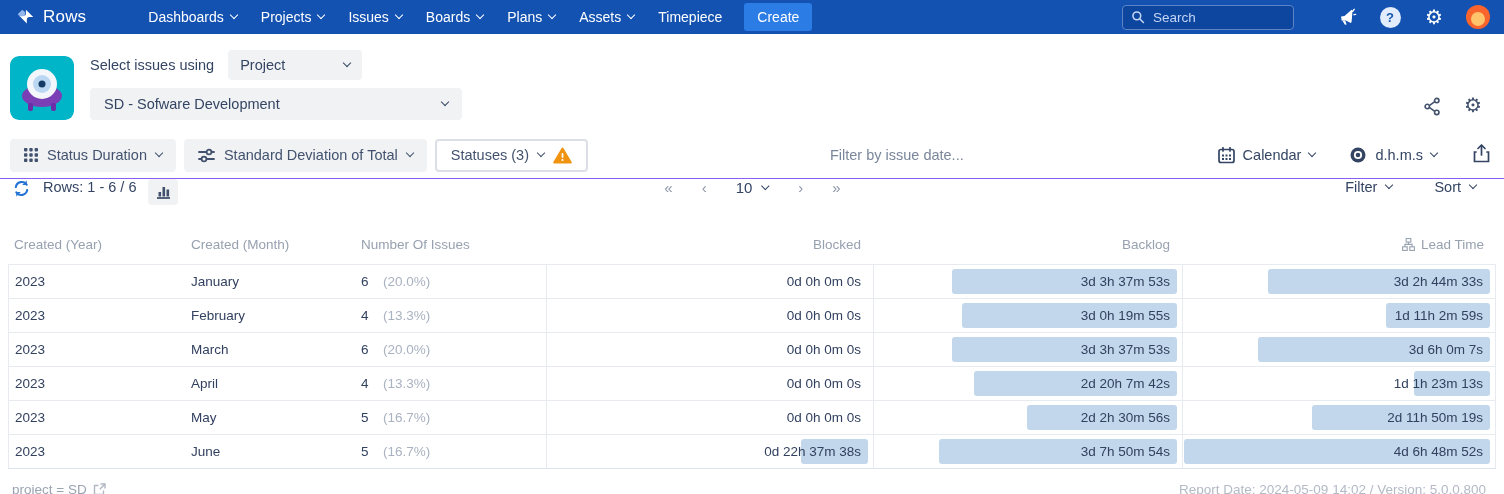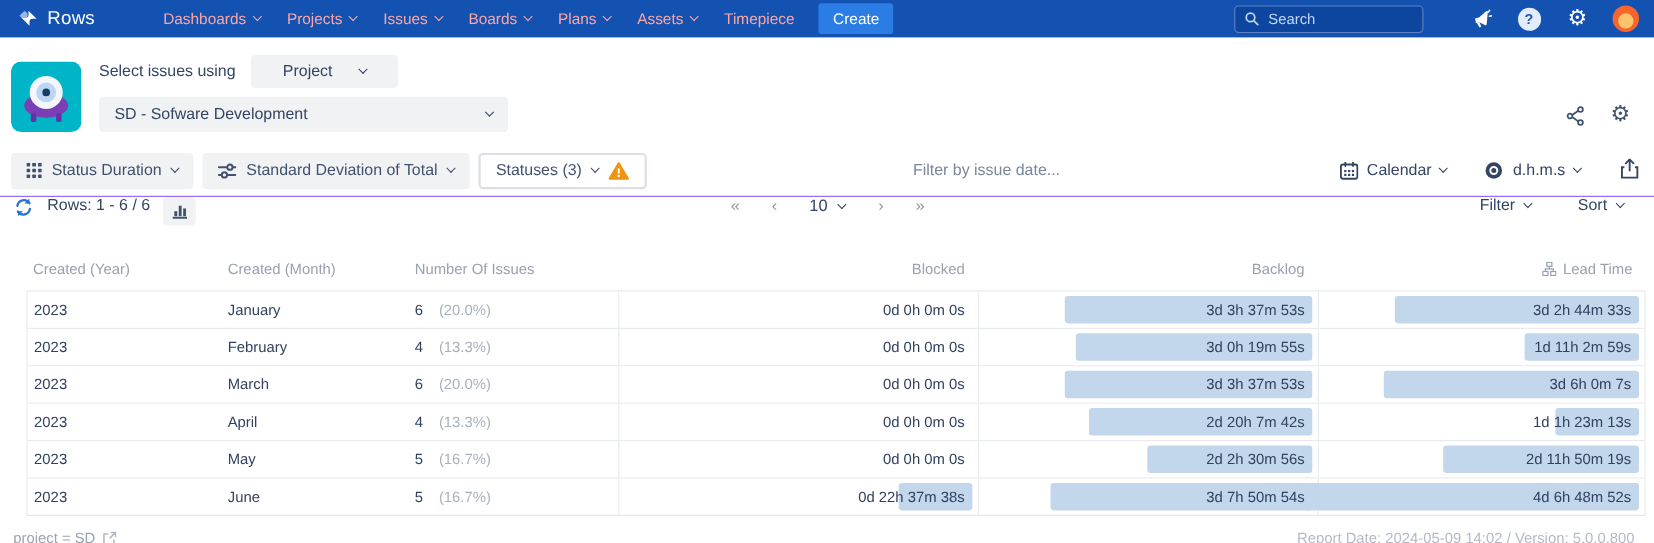--- a/index.html
+++ b/index.html
@@ -2,41 +2,41 @@
 <html><head>
 <meta charset="utf-8">
 <style>
   * { margin:0; padding:0; box-sizing:border-box; }
   html,body { width:1504px; height:494px; background:#fff; font-family:"Liberation Sans", sans-serif; overflow:hidden; }
 
   
   .topnav { height:34px; background:#1352b1; display:flex; align-items:center; padding:0 14px; color:#fff; }
   .logo { display:flex; align-items:center; gap:7px; margin-right:50px; }
   .logo-text { font-size:17px; font-weight:500; letter-spacing:.2px; }
-  .nav-item { display:flex; align-items:center; gap:7px; font-size:14px; padding:0 12px; height:34px; cursor:pointer; color:#fca5a5; }
+  .nav-item { display:flex; align-items:center; gap:7px; font-size:14px; padding:0 12px; height:34px; cursor:pointer; color:#ffffff; }
   .cv { display:inline-block; width:6px; height:6px; border-right:1.7px solid currentColor; border-bottom:1.7px solid currentColor; transform:rotate(45deg); margin-top:-4px; }
   .create-btn { background:#2b7ce5; color:#fff; font-size:14px; border:none; border-radius:3px; padding:6px 13px; margin-left:10px; cursor:pointer; }
   .nav-spacer { flex:1; }
   .search-box { width:172px; height:25px; background:#0d469f; border:1px solid #5d82c6; border-radius:4px; display:flex; align-items:center; gap:8px; padding:0 8px; margin-right:20px; }
   .search-box input { background:transparent; border:none; outline:none; color:#ffffff; font-size:13.5px; width:120px; font-family:"Liberation Sans",sans-serif; }
   .search-box input::placeholder { color:#c4d6f4; }
   .nav-ico { width:24px; height:24px; display:flex; align-items:center; justify-content:center; margin-left:20px; cursor:pointer; }
   .help-bub { width:21px; height:21px; border-radius:50%; background:#e2ecfd; color:#1957ab; font-weight:700; font-size:13px; display:flex; align-items:center; justify-content:center; }
   .gear-glyph { font-size:20px; line-height:1; color:#fff; }
   .avatar { width:24px; height:24px; border-radius:50%; background:#f9642d; position:relative; overflow:hidden; }
   .avatar::after { content:""; position:absolute; left:5px; top:7px; width:14px; height:14px; border-radius:50%; background:#ffc36b; }
 
   
   .app-header { display:flex; padding:16px 16px 12px 10px; align-items:flex-end; }
   .app-icon { width:64px; height:64px; border-radius:8px; margin-right:16px; flex:none; }
   .sel-col { display:flex; flex-direction:column; gap:8px; }
   .sel-row1 { display:flex; align-items:center; gap:14px; }
   .sel-label { font-size:14.5px; color:#344563; }
   .select { background:#f1f2f4; border-radius:4px; display:flex; align-items:center; justify-content:space-between; font-size:14.5px; color:#344563; cursor:pointer; }
-  .select-mode { width:134px; padding:7px 29px; }
+  .select-mode { width:134px; padding:7px 12px; }
   .select-project { width:372px; padding:8px 14px; }
   .hdr-icons { margin-left:auto; display:flex; gap:22px; padding-top:20px; padding-right:6px; color:#42526e; }
   .hdr-icons .ic { cursor:pointer; }
 
   
   .toolbar { display:flex; align-items:center; height:47px; padding:0 10px; gap:8px; border-bottom:1px solid #8b5cf6; }
   .tb-btn { height:33px; background:#f1f2f4; border:none; border-radius:4px; display:flex; align-items:center; gap:9px; font-size:14.5px; color:#42526e; padding:0 14px; cursor:pointer; font-family:"Liberation Sans",sans-serif; }
   .tb-btn.outlined { background:#fff; border:2px solid #dcdfe5; }
   .date-filter { flex:1; border:none; outline:none; background:transparent; font-size:14.5px; color:#7a869a; text-align:center; font-family:"Liberation Sans",sans-serif; }
   .date-filter::placeholder { color:#7a869a; }
@@ -50,21 +50,21 @@
   .rows-label { font-size:14.5px; color:#344563; margin:0 12px 0 12px; }
   .chart-btn { width:30px; height:26px; background:#f1f2f4; border:none; border-radius:4px; display:flex; align-items:center; justify-content:center; cursor:pointer; }
   .pager { position:absolute; left:50%; transform:translateX(-50%); display:flex; align-items:center; gap:30px; font-size:15px; color:#8b95a7; }
   .pg-arrow { cursor:pointer; letter-spacing:-1px; font-size:15px; }
   .pg-size { display:flex; align-items:center; gap:10px; color:#344563; cursor:pointer; }
   .lb-right { margin-left:auto; display:flex; align-items:center; gap:42px; color:#344563; font-size:14.5px; padding-right:16px; }
   .lb-group { display:flex; align-items:center; gap:9px; cursor:pointer; }
 
   
   .tbl { margin:0 8px; font-size:13.5px; }
-  .tr { display:grid; grid-template-columns:177px 170px 191px 327px 309px 1fr; align-items:stretch;margin-left:16px; }
+  .tr { display:grid; grid-template-columns:177px 170px 191px 327px 309px 1fr; align-items:stretch; }
   .thead .th { color:#98a1b0; font-size:13.5px; padding:9px 0 10px 6px; }
   .th.r, .td.r { text-align:right; padding-right:12px; }
   .th.r { padding-left:0; }
   .lead-h { display:inline-flex; align-items:center; gap:6px; }
   .tbody .tr { border-top:1px solid #e7eaee; }
   .tbody .tr:last-child { border-bottom:1px solid #dde6f0; }
   .td { padding:9px 0 9px 6px; color:#32415f; position:relative; min-height:32px; }
   .td.sep { border-left:1px solid #e7eaee; }
   .tbody .tr .td:first-child { border-left:1px solid #e7eaee; }
   .tbody .tr .td:last-child { border-right:1px solid #e7eaee; }

